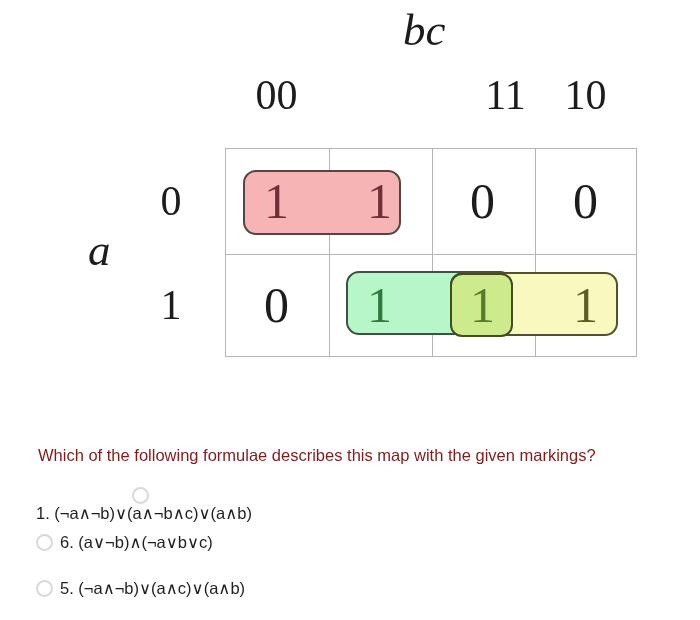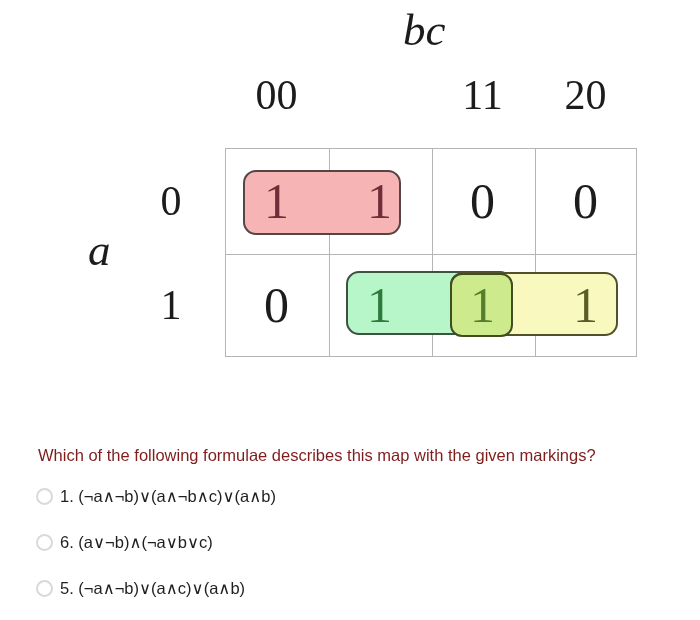--- a/index.html
+++ b/index.html
@@ -23,21 +23,21 @@
   .bc-label { left: 403px; top: 8px; width: 60px; }
   .a-label  { left: 88px;  top: 228px; width: 38px; }
   .col-header {
     position: absolute;
     top: 74px;
     width: 103px;
     font-size: 42px;
     line-height: 1;
     text-align: center;
   }
-  .ch0 { left: 225px; } .ch1 { left: 328px; } .ch2 { left: 431px; } .ch3 { left: 534px; }
+  .ch0 { left: 225px; } .ch1 { left: 328px; } .ch2 { left: 454px; } .ch3 { left: 534px; }
   .row-header {
     position: absolute;
     left: 148px;
     width: 46px;
     font-size: 42px;
     line-height: 1;
     text-align: center;
   }
   .rh0 { top: 180px; } .rh1 { top: 284px; }
   
@@ -86,21 +86,21 @@
     font-weight: 500;
     color: #7f1d1d;
   }
   .option {
     position: absolute;
     left: 36px;
     display: flex;
     align-items: center;
     cursor: pointer;
   }
-  .opt0 { top: 487px; } .opt1 { top: 533px; } .opt2 { top: 579px; }
+  .opt0 { top: 487px; flex-direction: column; } .opt1 { top: 533px; } .opt2 { top: 579px; }
   .radio {
     width: 17px; height: 17px;
     border: 2px solid;
     border-radius: 50%;
     background: #ffffff;
     margin-right: 7px;
     flex: 0 0 auto;
   }
   .option-label {
     font-size: 16.5px;
@@ -111,21 +111,21 @@
 </head>
 <body>
 
 <div class="canvas">
 
   <div class="var-label serif bc-label">bc</div>
   <div class="var-label serif a-label">a</div>
 
   <div class="col-header serif ch0">00</div>
   <div class="col-header serif ch2">11</div>
-  <div class="col-header serif ch3">20</div>
+  <div class="col-header serif ch3">10</div>
 
   <div class="row-header serif rh0">0</div>
   <div class="row-header serif rh1">1</div>
 
   <div class="kmap-table" style="border-color: rgb(181, 181, 181);">
     <div class="vline v1" style="background-color: rgb(181, 181, 181);"></div>
     <div class="vline v2" style="background-color: rgb(181, 181, 181);"></div>
     <div class="vline v3" style="background-color: rgb(181, 181, 181);"></div>
     <div class="hline" style="background-color: rgb(181, 181, 181);"></div>
   </div>

